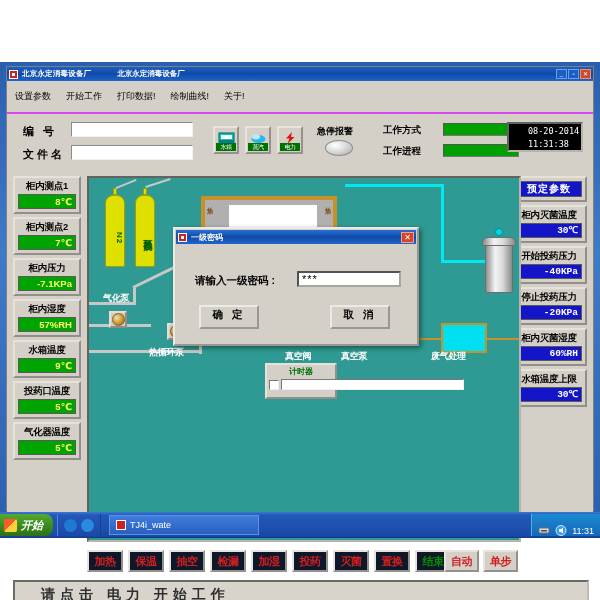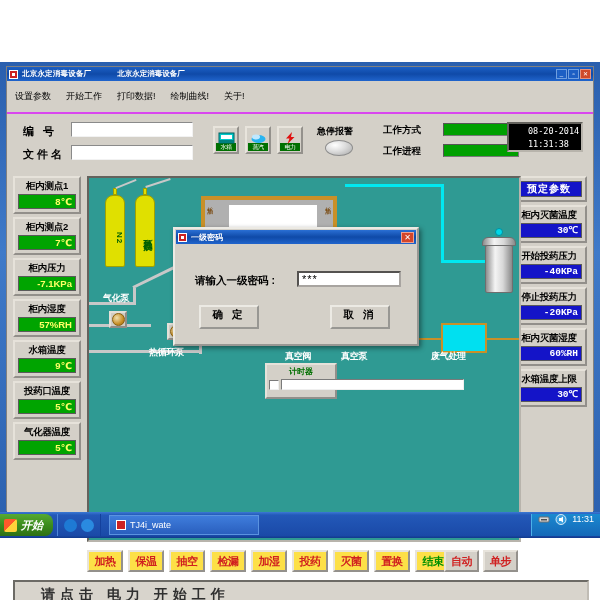--- a/index.html
+++ b/index.html
@@ -253,21 +253,21 @@
     border: 1px solid #7a7a7a; border-right-color: #efefef; border-bottom-color: #efefef;
   }
 
   
   #action-row {
     position: absolute; left: 80px; top: 434px; width: 434px; height: 26px;
     display: flex; align-items: center;
   }
   .act-btn {
     width: 36px; height: 22px; margin-right: 5px;
-    background: #fde047; border: 2px outset #e8e4dc;
+    background: #0f172a; border: 2px outset #e8e4dc;
     font-size: 11px; font-weight: bold; color: #d02020;
     letter-spacing: -0.5px; line-height: 18px; text-align: center;
     white-space: nowrap;
   }
   .act-btn.green-txt { color: #009000; }
   #mode-row {
     position: absolute; left: 437px; top: 434px; width: 78px; height: 26px;
     display: flex; align-items: center;
   }
   .mode-btn {
@@ -358,21 +358,21 @@
     background: linear-gradient(180deg,#3f7ddc 0%,#2a5fbe 100%);
     border: 1px solid #5a93e0;
     display: flex; align-items: center; gap: 4px; padding: 0 6px;
     color: #ffffff; font-size: 9px;
   }
   #task-icon {
     width: 10px; height: 10px; background: #cc2222; border: 1px solid #ffffff;
     flex: 0 0 auto;
   }
   #tray {
-    margin-left: auto; height: 22px; display: flex; align-items: flex-start;
+    margin-left: auto; height: 22px; display: flex; align-items: flex-end;
     gap: 5px; padding: 0 6px;
     background: linear-gradient(180deg,#1a8ad0 0%,#1568b8 100%);
     border-left: 1px solid #4db0e8;
     color: #ffffff; font-size: 9px;
   }
   .tray-icon { width: 12px; height: 11px; }
 </style>
 </head>
 <body>
 

